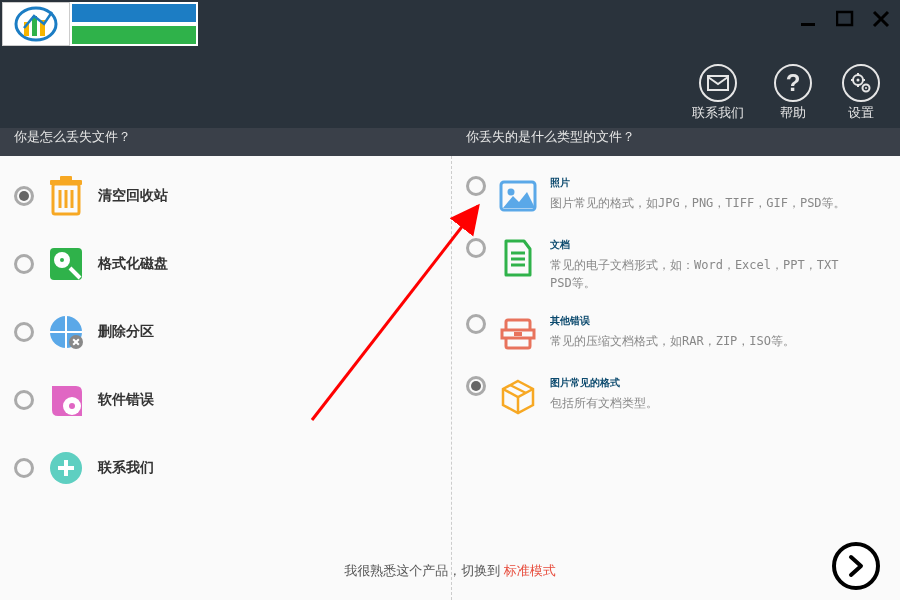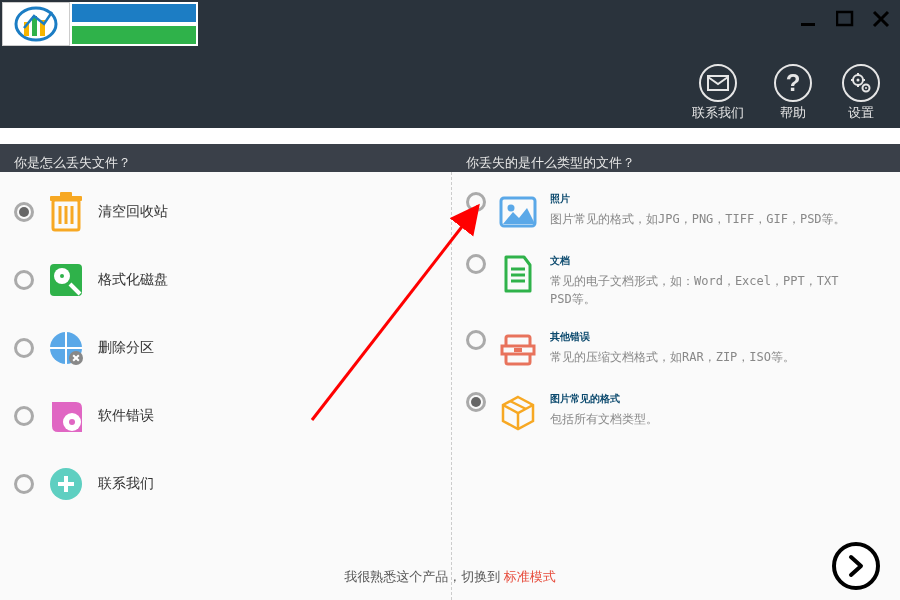--- a/index.html
+++ b/index.html
@@ -9,36 +9,36 @@
   .window-controls { position: absolute; top: 10px; right: 10px; display: flex; gap: 18px; align-items: center; }
   .win-btn { width: 18px; height: 18px; cursor: pointer; display: flex; align-items: center; justify-content: center; font-size: 20px; color: #000; font-weight: bold; }
   .logo-area { position: absolute; top: 2px; left: 2px; display: flex; align-items: center; }
   .logo-img { width: 68px; height: 44px; background: #fff; border: 1px solid #ccc; display:flex; align-items:center; justify-content:center; }
   .logo-bars { width: 128px; height: 44px; display:flex; flex-direction:column; gap:4px; padding:2px; background:#fff; }
   .logo-bar-top { background:#1c7dc4; flex:1; }
   .logo-bar-bot { background:#2fb24a; flex:1; }
   .header-actions { position: absolute; right: 20px; bottom: 6px; display: flex; gap: 30px; }
   .header-action { display: flex; flex-direction: column; align-items: center; gap: 2px; color: #e6e6e6; font-size: 13px; cursor: pointer; }
   .header-action .circ { width: 38px; height: 38px; border: 2.5px solid #e6e6e6; border-radius: 50%; display:flex; align-items:center; justify-content:center; }
-  .questions { display:flex; background:#3a4049; color:#e6e6e6; font-size:13px; height:28px; align-items:flex-end;margin-top:16px; }
+  .questions { display:flex; background:#3a4049; color:#e6e6e6; font-size:13px; height:28px; align-items:flex-start; }
   .q-left { flex:0 0 452px; padding-left:14px; }
   .q-right { flex:1; padding-left:14px; }
   .content { flex:1; display:flex; background:#fafafa; }
   .col-left { width:452px; border-right:1px dashed #ccc; padding:20px 14px; }
   .col-right { flex:1; padding:20px 14px; }
   .opt-row { display:flex; align-items:center; gap:12px; margin-bottom:28px; cursor:pointer; }
   .radio { width:20px; height:20px; border-radius:50%; border:3px solid #aaa; flex-shrink:0; position:relative; }
   .radio.selected::after { content:""; position:absolute; inset:2px; background:#666; border-radius:50%; }
   .icon-box { width:40px; height:40px; display:flex; align-items:center; justify-content:center; flex-shrink:0; }
-  .opt-label { font-size:14px; color:#333; font-weight:normal; }
+  .opt-label { font-size:14px; color:#333; font-weight:bold; }
   .opt-row-r { display:flex; align-items:flex-start; gap:12px; margin-bottom:22px; cursor:pointer; }
   .opt-text { display:flex; flex-direction:column; gap:4px; }
   .opt-title { font-size:10px; color:#0c4a6e; font-weight:bold; }
   .opt-desc { font-size:12px; color:#888; font-family: monospace, "Microsoft YaHei"; line-height:1.5; max-width:310px; }
-  .footer { position:absolute; bottom:14px; left:0; right:0; text-align:center; font-size:13px; color:#555; }
+  .footer { position:absolute; bottom:20px; left:0; right:0; text-align:center; font-size:13px; color:#555; }
   .footer .mode-link { color:#e74c3c; cursor:pointer; }
   .next-btn { position:absolute; bottom:10px; right:20px; width:48px; height:48px; border:4px solid #000; border-radius:50%; display:flex; align-items:center; justify-content:center; cursor:pointer; background:#fff; }
   .arrow-annotation { position:absolute; left:302px; top:200px; pointer-events:none; z-index:50; }
 </style>
 </head>
 <body>
 
 <div class="window">
   <div class="title-bar">
     <div class="logo-area">

